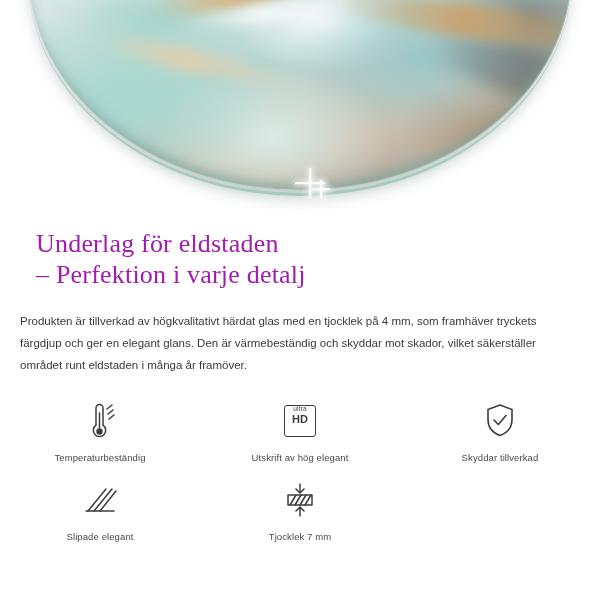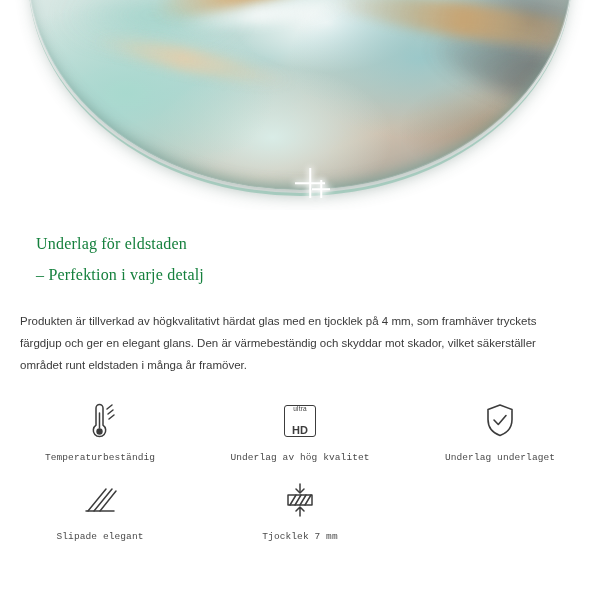--- a/index.html
+++ b/index.html
@@ -103,23 +103,23 @@
 
   
   .content {
     position: absolute;
     top: 228px;
     left: 0;
     width: 600px;
   }
   .headline {
     font-family: "Liberation Serif", serif;
-    font-size: 16px;
+    font-size: 26px;
     line-height: 31px;
-    color: #15803d;
+    color: #a21caf;
     margin: 0 0 0 36px;
     font-weight: normal;
     letter-spacing: 0.2px;
   }
   .headline .line2 { display: block; }
   .body-copy {
     margin: 20px 36px 0 20px;
     width: 520px;
     font-size: 11.5px;
     line-height: 22px;
@@ -147,31 +147,30 @@
     display: flex;
     align-items: center;
     justify-content: center;
   }
   .feature-label {
     margin-top: 8px;
     font-size: 9.5px;
     color: #4a4a4a;
     text-align: center;
     letter-spacing: 0.1px;
-    font-family: Liberation Mono, monospace;
   }
   .ultrahd-box {
     width: 30px;
     height: 30px;
     border: 1.6px solid #3c3c3c;
     border-radius: 3px;
     display: flex;
     flex-direction: column;
     align-items: center;
-    justify-content: space-between;
+    justify-content: flex-start;
     line-height: 1;
   }
   .ultrahd-box .u1 { font-size: 6.5px; color: #3c3c3c; letter-spacing: 0.2px; }
   .ultrahd-box .u2 { font-size: 11px; font-weight: bold; color: #3c3c3c; margin-top: 1px; }
 </style>
 </head>
 <body>
 
 <div class="hero">
   <div class="hero-disc">
@@ -214,31 +213,31 @@
     <div class="feature-label">Temperaturbeständig</div>
   </div>
 
   <div class="feature">
     <div class="feature-icon">
       <div class="ultrahd-box">
         <span class="u1">ultra</span>
         <span class="u2">HD</span>
       </div>
     </div>
-    <div class="feature-label">Underlag av hög kvalitet</div>
+    <div class="feature-label">Utskrift av hög elegant</div>
   </div>
 
   <div class="feature">
     <div class="feature-icon">
       <svg width="34" height="40" viewBox="0 0 34 40" fill="none" stroke="#3c3c3c" stroke-width="1.6" stroke-linecap="round" stroke-linejoin="round">
         <path d="M17 4l12 4.5v10c0 8-5.2 13.5-12 16-6.8-2.5-12-8-12-16v-10L17 4z"></path>
         <polyline points="11,19 15.3,23.5 23,14.5"></polyline>
       </svg>
     </div>
-    <div class="feature-label">Underlag underlaget</div>
+    <div class="feature-label">Skyddar tillverkad</div>
   </div>
 
 
   <div class="feature">
     <div class="feature-icon">
       <svg width="36" height="34" viewBox="0 0 36 34" fill="none" stroke="#3c3c3c" stroke-width="1.5" stroke-linecap="round">
         <path d="M6 28L24 6"></path>
         <path d="M12 28L30 6"></path>
         <path d="M18 28L34 8"></path>
         <path d="M4 28h28"></path>

